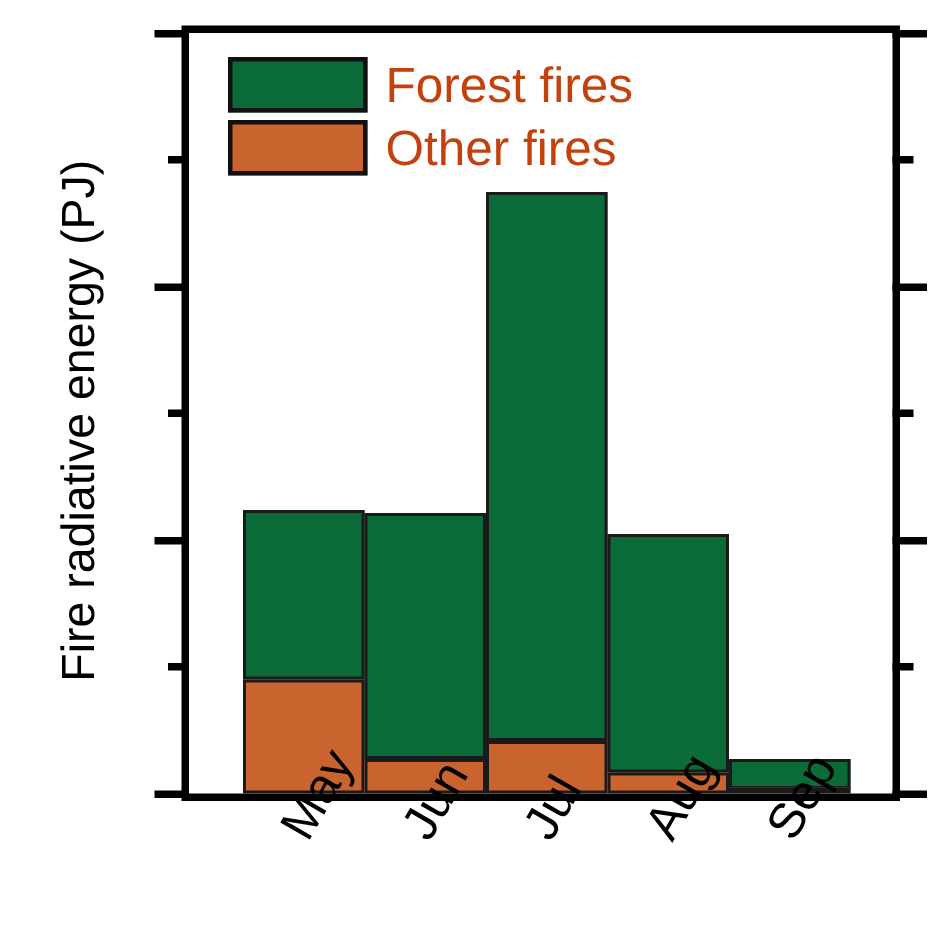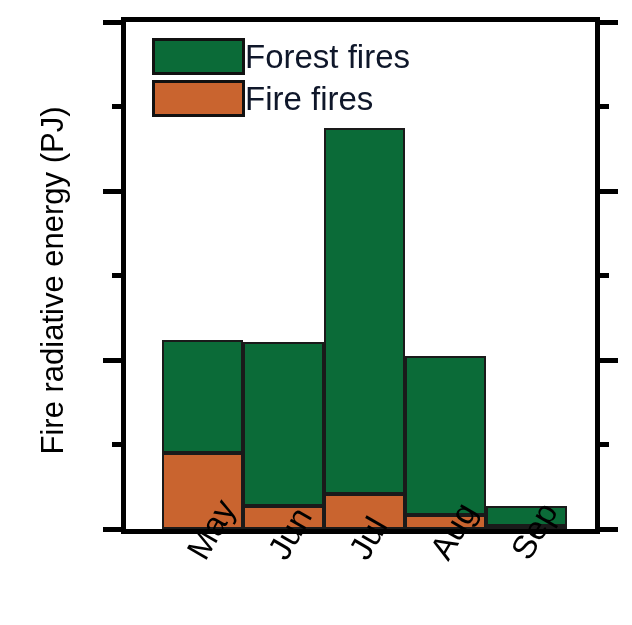--- a/index.html
+++ b/index.html
@@ -115,22 +115,23 @@
   .legend-swatch {
     width: 93px;
     height: 37px;
     box-sizing: border-box;
     border: 3.5px solid #111111;
     flex: 0 0 auto;
   }
   .legend-swatch.green { background: #0B6B38; }
   .legend-swatch.orange { background: #C9642F; }
   .legend-text {
+    margin-left: 12px;
     font-size: 33px;
-    color: #0f172a;
+    color: #c2410c;
     line-height: 1;
     white-space: nowrap;
   }
 </style>
 </head>
 <body>
 
 <div id="figure">
 
   <div id="ylabel">Fire radiative energy (PJ)</div>
@@ -178,21 +179,21 @@
           </div>
         </div>
 
       <div id="legend">
         <div class="legend-row">
           <span class="legend-swatch green"></span>
           <span class="legend-text">Forest fires</span>
         </div>
         <div class="legend-row">
           <span class="legend-swatch orange"></span>
-          <span class="legend-text">Fire fires</span>
+          <span class="legend-text">Other fires</span>
         </div>
       </div>
 
     </div>
   </div>
 
   <div id="xlabels-layer">
       <div class="xtick-label" style="left: 180.5px;">May</div>
       <div class="xtick-label" style="left: 261.5px;">Jun</div>
       <div class="xtick-label" style="left: 342.5px;">Jul</div>

